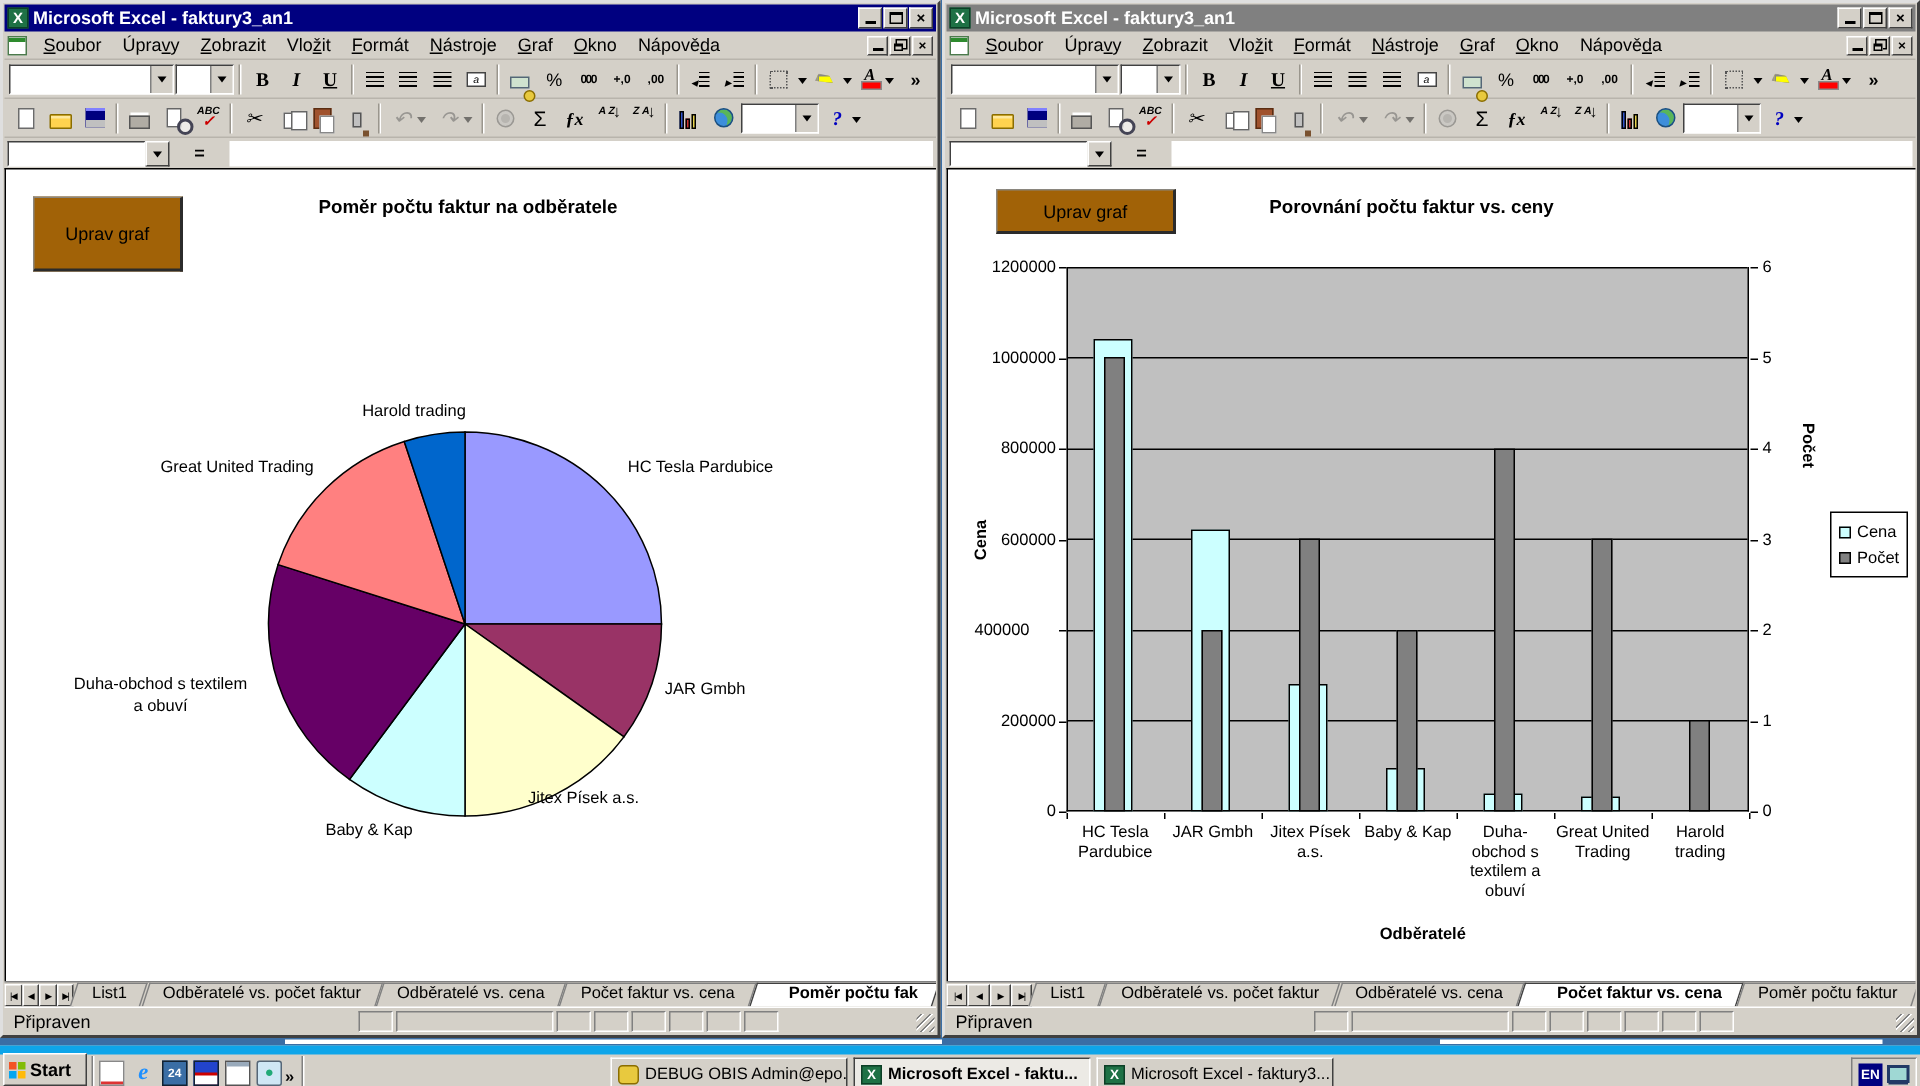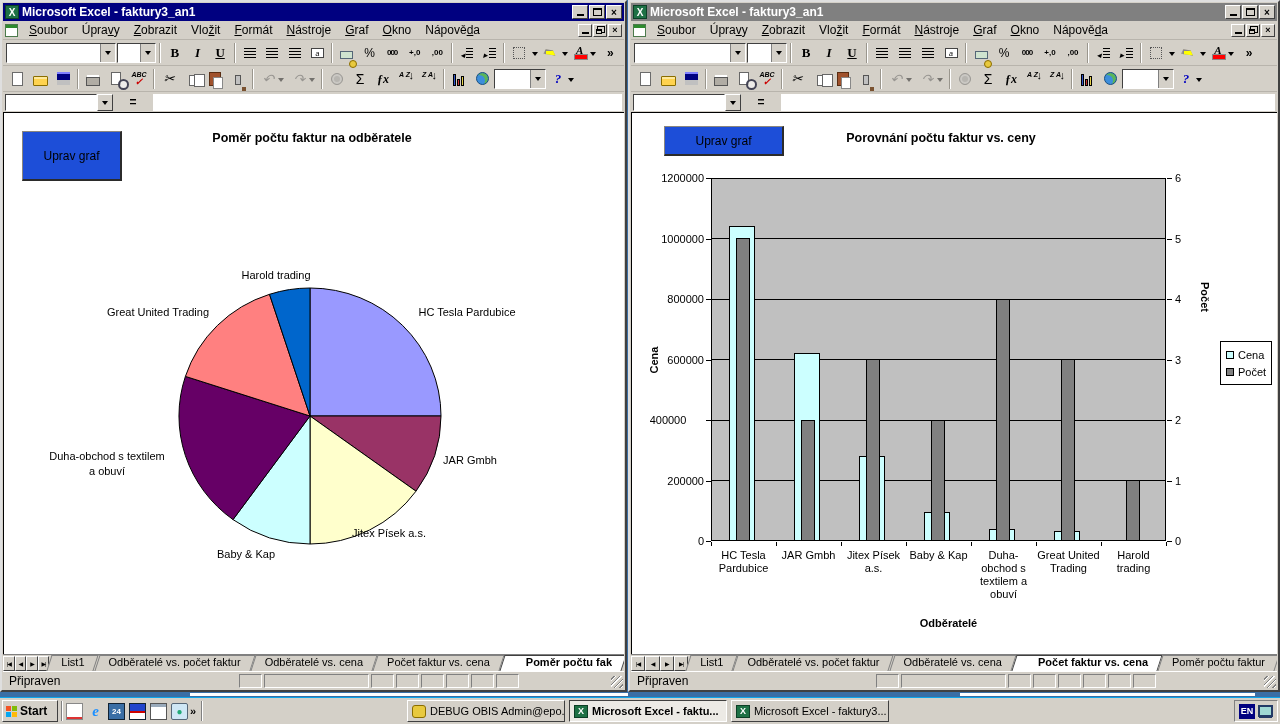--- a/index.html
+++ b/index.html
@@ -111,21 +111,21 @@
 
   .frow { height:20px; display:flex; align-items:center; flex:0 0 20px; padding-left:2px; }
   .namebox { width:92px; height:17px; background:#fff; border:1px solid; border-color:#404040 #fff #fff #404040; }
   .nbdd { width:16px; height:17px; background:#D4D0C8; border:1px solid; border-color:#fff #404040 #404040 #fff; display:flex; align-items:center; justify-content:center;}
   .eq { width:40px; text-align:center; font-weight:bold; }
   .fwhite { flex:1; height:17px; background:#fff; margin-right:2px;}
 
   .sheet { flex:1; background:#fff; position:relative; border-top:1px solid #000;
     border-left:1px solid #000; overflow:hidden; }
 
-  .chartbtn { position:absolute; background:#1d4ed8; border:1px solid #8a867e;
+  .chartbtn { position:absolute; background:#a16207; border:1px solid #8a867e;
     border-right:2px solid #2b2b2b; border-bottom:2px solid #2b2b2b;
     display:flex; align-items:center; justify-content:center; font-size:12px; color:#000;}
 
   .ctitle { position:absolute; font-weight:bold; font-size:12.5px; transform:translateX(-50%); white-space:nowrap;}
   .plab { position:absolute; font-size:11px; transform:translate(-50%,-50%); text-align:center; white-space:nowrap; line-height:15px;}
 
   .plot { position:absolute; background:#C0C0C0; border-left:1px solid #000;
     border-right:1px solid #000; border-bottom:1px solid #000; }
   .grid { position:absolute; left:0; width:100%; height:1px; background:#000; }
   .bar { position:absolute; border:1px solid #000; }
@@ -154,21 +154,21 @@
   .stext { padding-left:4px; flex:0 0 auto; }
   .spanels { position:absolute; left:38%; display:flex; gap:2px; }
   .spanel { height:14px; border:1px solid; border-color:#808080 #fff #fff #808080; }
   .grip { position:absolute; right:1px; bottom:1px; width:12px; height:12px;
     background:repeating-linear-gradient(135deg,transparent 0 2px,#808080 2px 3px,#fff 3px 4px);}
 
   
   .dstrip { position:absolute; top:692px; left:0; width:1280px; height:5px; background:#3A6EA5; }
   .dstrip b { position:absolute; top:1px; height:3px; background:#fff; display:block; }
   .tkbar { position:absolute; top:697px; left:0; width:1280px; height:27px; background:#D4D0C8;
-    border-top:1px solid #0ea5e9; display:flex; align-items:center; }
+    border-top:6px solid #0ea5e9; display:flex; align-items:flex-end; }
   .startb { margin-left:2px; width:56px; height:22px; background:#D4D0C8; border:1px solid;
     border-color:#fff #404040 #404040 #fff; display:flex; align-items:center; gap:3px;
     padding:0 3px; font-weight:bold; font-size:12px; }
   .wlogo { width:11px; height:11px; display:grid; grid-template-columns:5px 5px; grid-gap:1px; }
   .wlogo b { width:5px; height:5px; display:block;}
   .wlogo b:nth-child(1){background:#F35325;} .wlogo b:nth-child(2){background:#81BC06;}
   .wlogo b:nth-child(3){background:#05A6F0;} .wlogo b:nth-child(4){background:#FFBA08;}
   .tksep { width:2px; height:20px; border-left:1px solid #808080; border-right:1px solid #fff; margin:0 3px; }
   .ql { display:flex; gap:4px; align-items:center; }
   .qli { width:17px; height:17px; display:inline-flex; align-items:center; justify-content:center; font-size:10px;}

